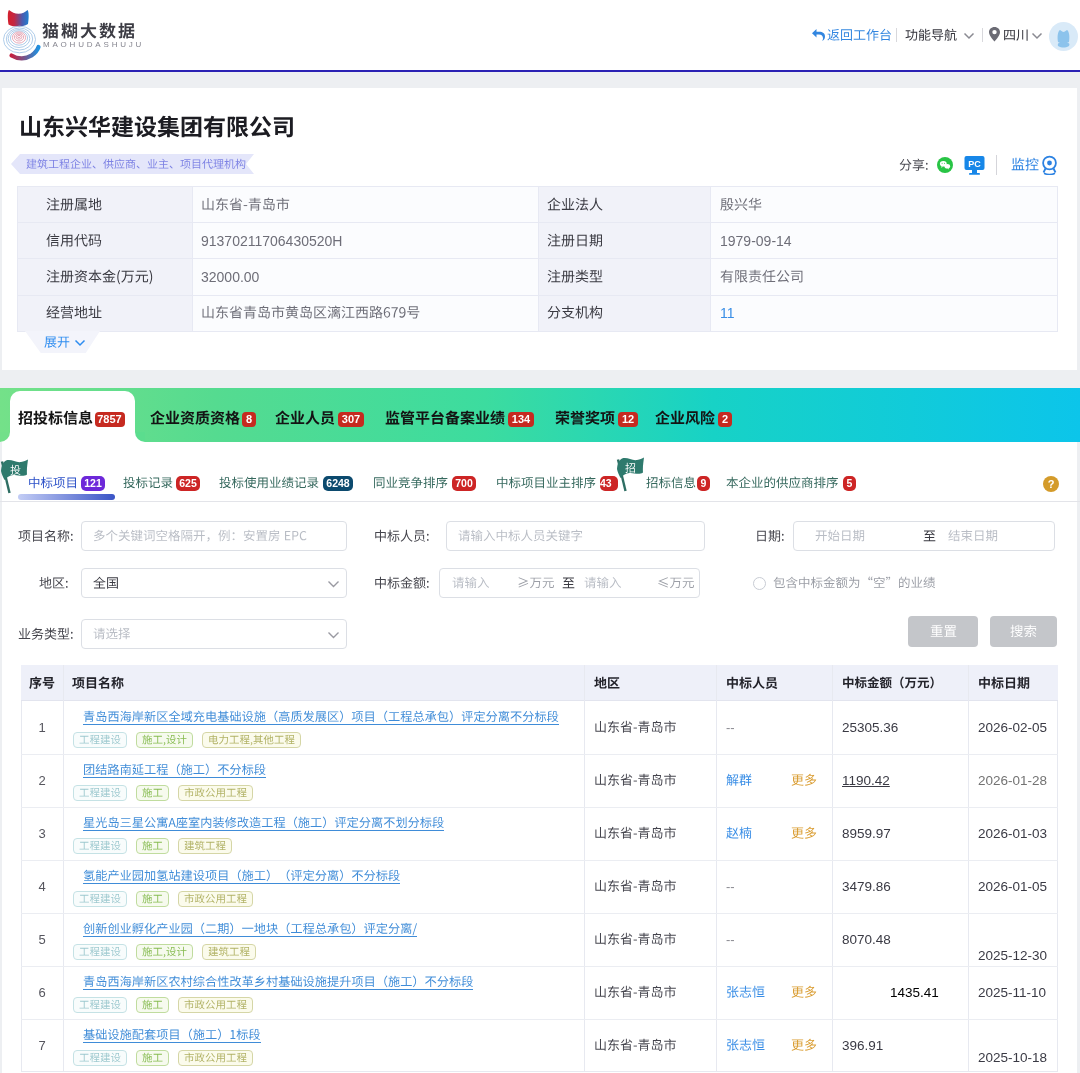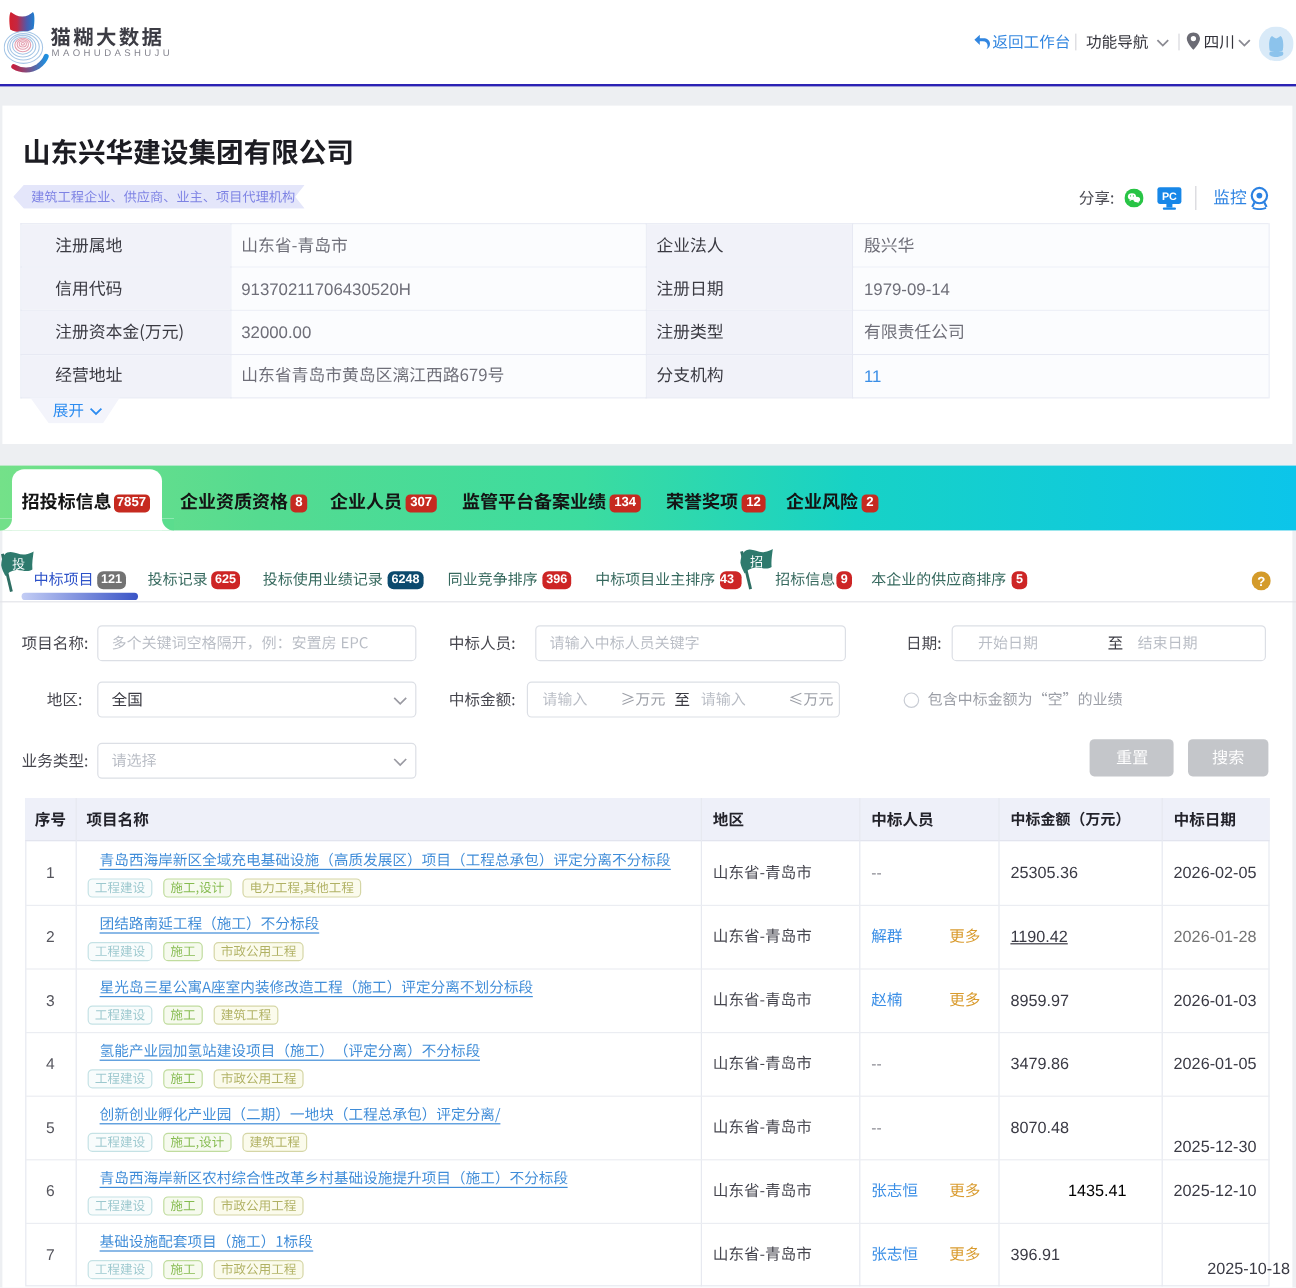--- a/index.html
+++ b/index.html
@@ -691,21 +691,21 @@
     </g>
   </svg>
 <svg style="position:absolute;left:28.0px;top:475.8px;overflow:visible" width="51" height="14">
     <g fill="#2b50c8" transform="translate(0,11.2) scale(0.01250,-0.01250)">
       <use href="#r4e2d" x="0"></use>
       <use href="#r6807" x="1000"></use>
       <use href="#r9879" x="2000"></use>
       <use href="#r76ee" x="3000"></use>
     </g>
   </svg>
-<div style="position:absolute;left:81px;top:476px;width:24px;height:15px;background:#737373;border-radius:5px;color:#fff;font:bold 10.5px 'Liberation Sans',sans-serif;text-align:center;line-height:15px">121</div>
+<div style="position:absolute;left:81px;top:476px;width:24px;height:15px;background:#6d28d9;border-radius:5px;color:#fff;font:bold 10.5px 'Liberation Sans',sans-serif;text-align:center;line-height:15px">121</div>
 <svg style="position:absolute;left:123.0px;top:475.8px;overflow:visible" width="51" height="14">
     <g fill="#35685d" transform="translate(0,11.2) scale(0.01250,-0.01250)">
       <use href="#r6295" x="0"></use>
       <use href="#r6807" x="1000"></use>
       <use href="#r8bb0" x="2000"></use>
       <use href="#r5f55" x="3000"></use>
     </g>
   </svg>
 <div style="position:absolute;left:176px;top:476px;width:24px;height:15px;background:#cd2525;border-radius:5px;color:#fff;font:bold 10.5px 'Liberation Sans',sans-serif;text-align:center;line-height:15px">625</div>
 <svg style="position:absolute;left:219.0px;top:475.8px;overflow:visible" width="101" height="14">
@@ -724,21 +724,21 @@
 <svg style="position:absolute;left:373.0px;top:475.8px;overflow:visible" width="76" height="14">
     <g fill="#35685d" transform="translate(0,11.2) scale(0.01250,-0.01250)">
       <use href="#r540c" x="0"></use>
       <use href="#r4e1a" x="1000"></use>
       <use href="#r7ade" x="2000"></use>
       <use href="#r4e89" x="3000"></use>
       <use href="#r6392" x="4000"></use>
       <use href="#r5e8f" x="5000"></use>
     </g>
   </svg>
-<div style="position:absolute;left:452px;top:476px;width:24px;height:15px;background:#cd2525;border-radius:5px;color:#fff;font:bold 10.5px 'Liberation Sans',sans-serif;text-align:center;line-height:15px">396</div>
+<div style="position:absolute;left:452px;top:476px;width:24px;height:15px;background:#cd2525;border-radius:5px;color:#fff;font:bold 10.5px 'Liberation Sans',sans-serif;text-align:center;line-height:15px">700</div>
 <svg style="position:absolute;left:496.0px;top:475.8px;overflow:visible" width="101" height="14">
     <g fill="#35685d" transform="translate(0,11.2) scale(0.01250,-0.01250)">
       <use href="#r4e2d" x="0"></use>
       <use href="#r6807" x="1000"></use>
       <use href="#r9879" x="2000"></use>
       <use href="#r76ee" x="3000"></use>
       <use href="#r4e1a" x="4000"></use>
       <use href="#r4e3b" x="5000"></use>
       <use href="#r6392" x="6000"></use>
       <use href="#r5e8f" x="7000"></use>
@@ -1515,21 +1515,21 @@
       <use href="#r6052" x="2000"></use>
     </g>
   </svg>
 <svg style="position:absolute;left:791.0px;top:985.0px;overflow:visible" width="27" height="15">
     <g fill="#d99b2e" transform="translate(0,11.7) scale(0.01300,-0.01300)">
       <use href="#r66f4" x="0"></use>
       <use href="#r591a" x="1000"></use>
     </g>
   </svg>
 <div style="position:absolute;top:983.8px;font:normal 13.5px 'Liberation Sans',sans-serif;color:#000000;line-height:17.5px;white-space:pre;left:842.0px;margin-left:48px;">1435.41</div>
-<div style="position:absolute;top:983.8px;font:normal 13.5px 'Liberation Sans',sans-serif;color:#3a3a44;line-height:17.5px;white-space:pre;left:978.0px;">2025-12-10</div>
+<div style="position:absolute;top:983.8px;font:normal 13.5px 'Liberation Sans',sans-serif;color:#3a3a44;line-height:17.5px;white-space:pre;left:978.0px;">2025-11-10</div>
 <div style="position:absolute;top:1037.0px;font:normal 13px 'Liberation Sans',sans-serif;color:#56565e;line-height:17px;white-space:pre;left:42.0px;transform:translateX(-50%);">7</div>
 <svg style="position:absolute;left:83.0px;top:1028.4px;overflow:visible" width="179" height="14">
     <g fill="#3f8cd8" transform="translate(0,11.0) scale(0.01220,-0.01220)">
       <use href="#r57fa" x="0"></use>
       <use href="#r7840" x="1000"></use>
       <use href="#r8bbe" x="2000"></use>
       <use href="#r65bd" x="3000"></use>
       <use href="#r914d" x="4000"></use>
       <use href="#r5957" x="5000"></use>
       <use href="#r9879" x="6000"></use>
@@ -1589,12 +1589,12 @@
       <use href="#r6052" x="2000"></use>
     </g>
   </svg>
 <svg style="position:absolute;left:791.0px;top:1038.0px;overflow:visible" width="27" height="15">
     <g fill="#d99b2e" transform="translate(0,11.7) scale(0.01300,-0.01300)">
       <use href="#r66f4" x="0"></use>
       <use href="#r591a" x="1000"></use>
     </g>
   </svg>
 <div style="position:absolute;top:1036.8px;font:normal 13.5px 'Liberation Sans',sans-serif;color:#3a3a44;line-height:17.5px;white-space:pre;left:842.0px;">396.91</div>
-<div style="position:absolute;top:1049px;font:normal 13.5px 'Liberation Sans',sans-serif;color:#3a3a44;line-height:17.5px;white-space:pre;left:978.0px;margin-left:28px;">2025-10-18</div>
+<div style="position:absolute;top:1049px;font:normal 13.5px 'Liberation Sans',sans-serif;color:#3a3a44;line-height:17.5px;white-space:pre;left:978.0px;">2025-10-18</div>
 </body></html>

